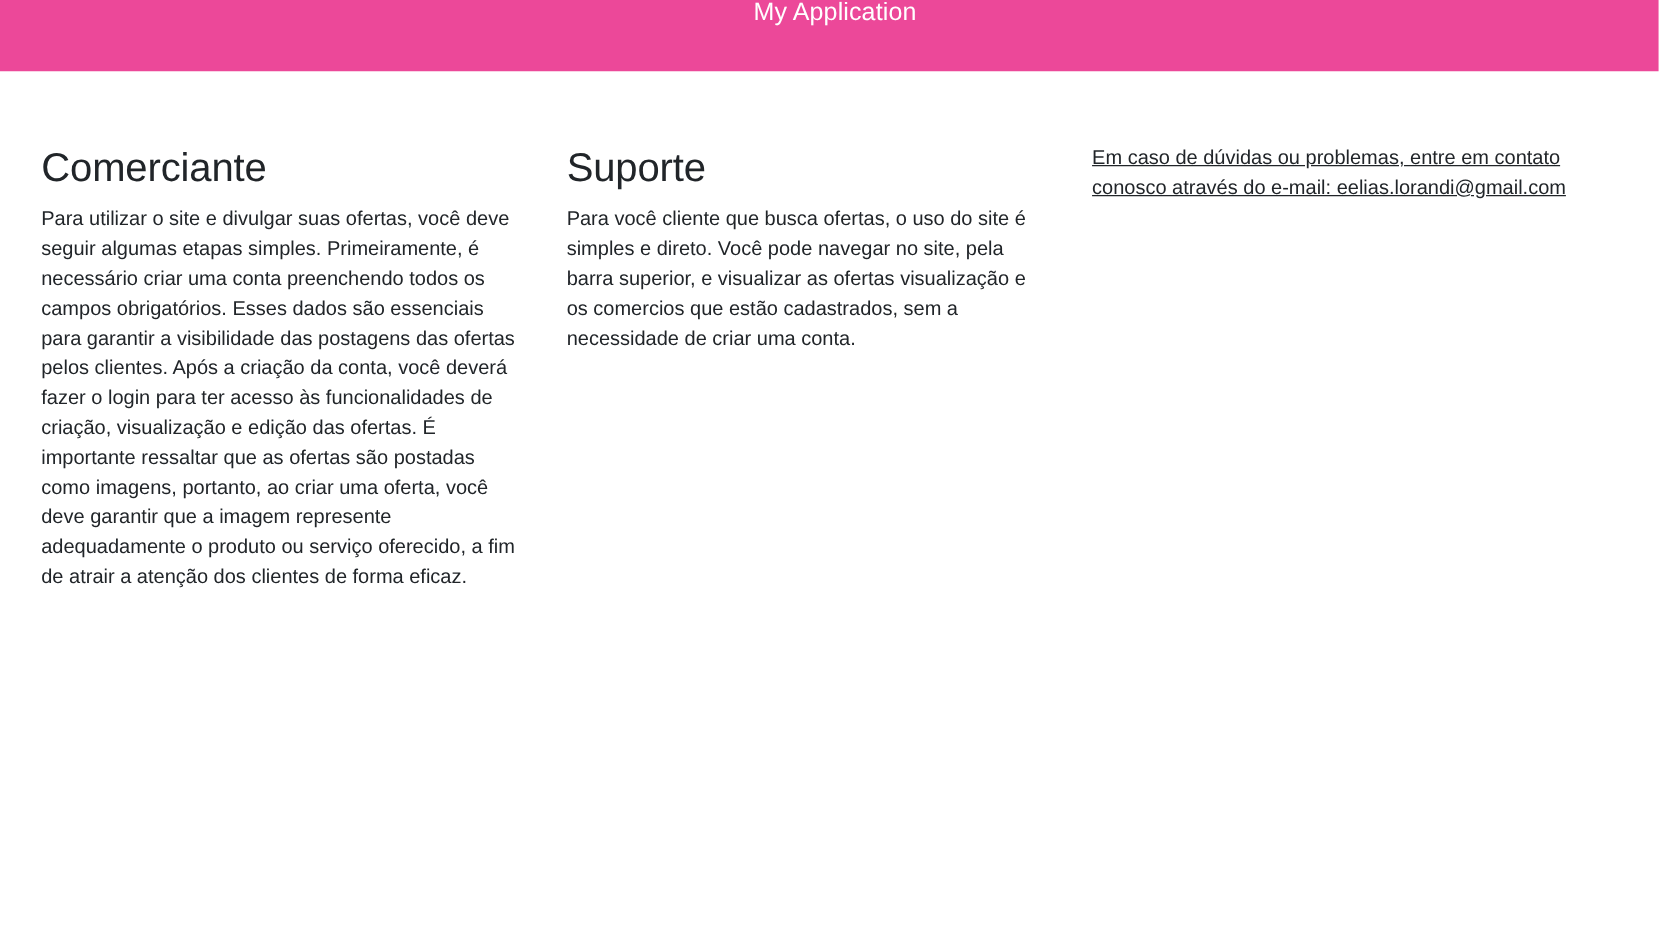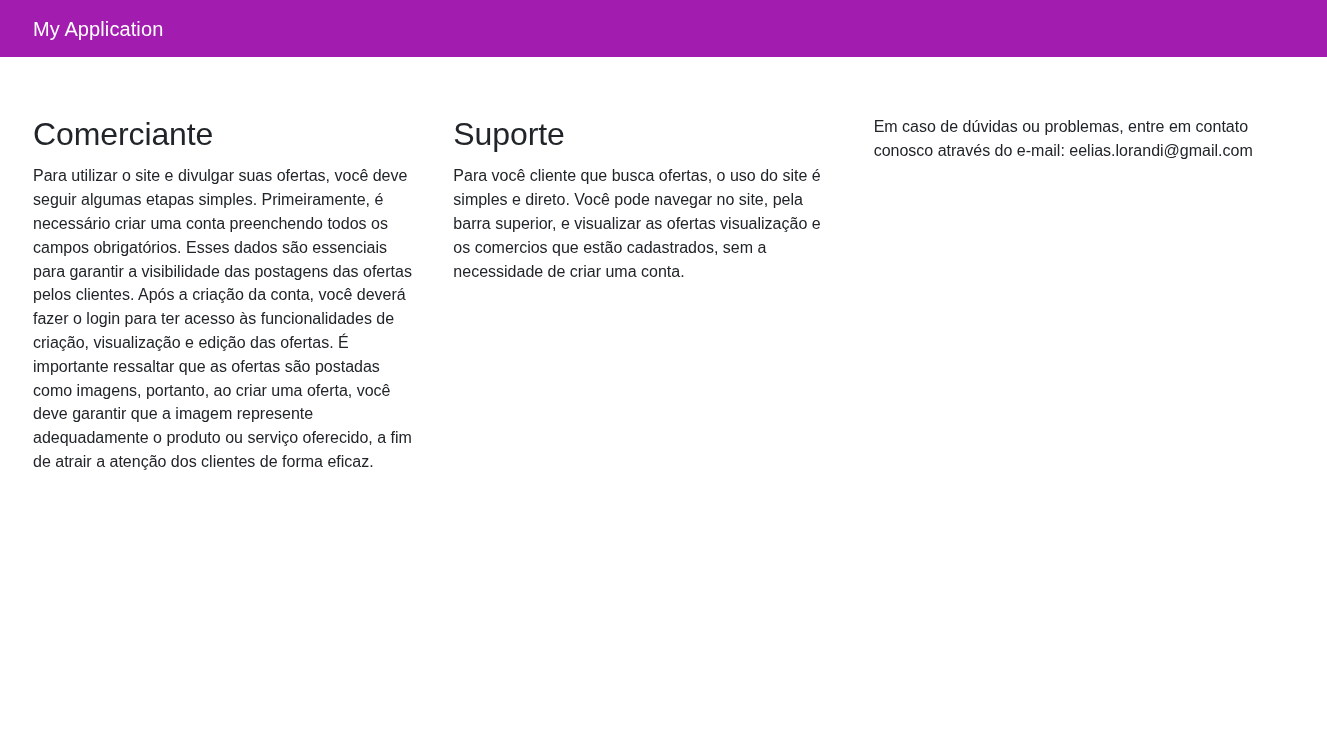--- a/index.html
+++ b/index.html
@@ -12,25 +12,26 @@
     height: 753px;
     background: #ffffff;
     font-family: "Liberation Sans", sans-serif;
     overflow: hidden;
     -webkit-font-smoothing: antialiased;
   }
 
   
   .navbar {
     height: 57px;
-    background: #a21caf;
+    background: #ec4899;
     display: flex;
     align-items: center;
     padding: 0 0 0 33px;
     box-sizing: border-box;
+    flex-direction: column;
   }
   .navbar-brand {
     color: #ffffff;
     font-size: 20px;
     font-weight: 400;
     line-height: 1;
     letter-spacing: 0.1px;
     text-decoration: none;
     white-space: nowrap;
     margin-right: 24px;
@@ -104,20 +105,21 @@
   .col-text {
     margin: 0;
     padding: 0;
     font-size: 16px;
     font-weight: 400;
     line-height: 23.8px;
     color: #212529;
   }
   .col-3 .col-text {
     max-width: 385px;
+    text-decoration: underline;
   }
 </style>
 </head>
 <body>
 
 <nav class="navbar">
   <a class="navbar-brand" href="#">My Application</a>
 </nav>
 
 <div class="container">

